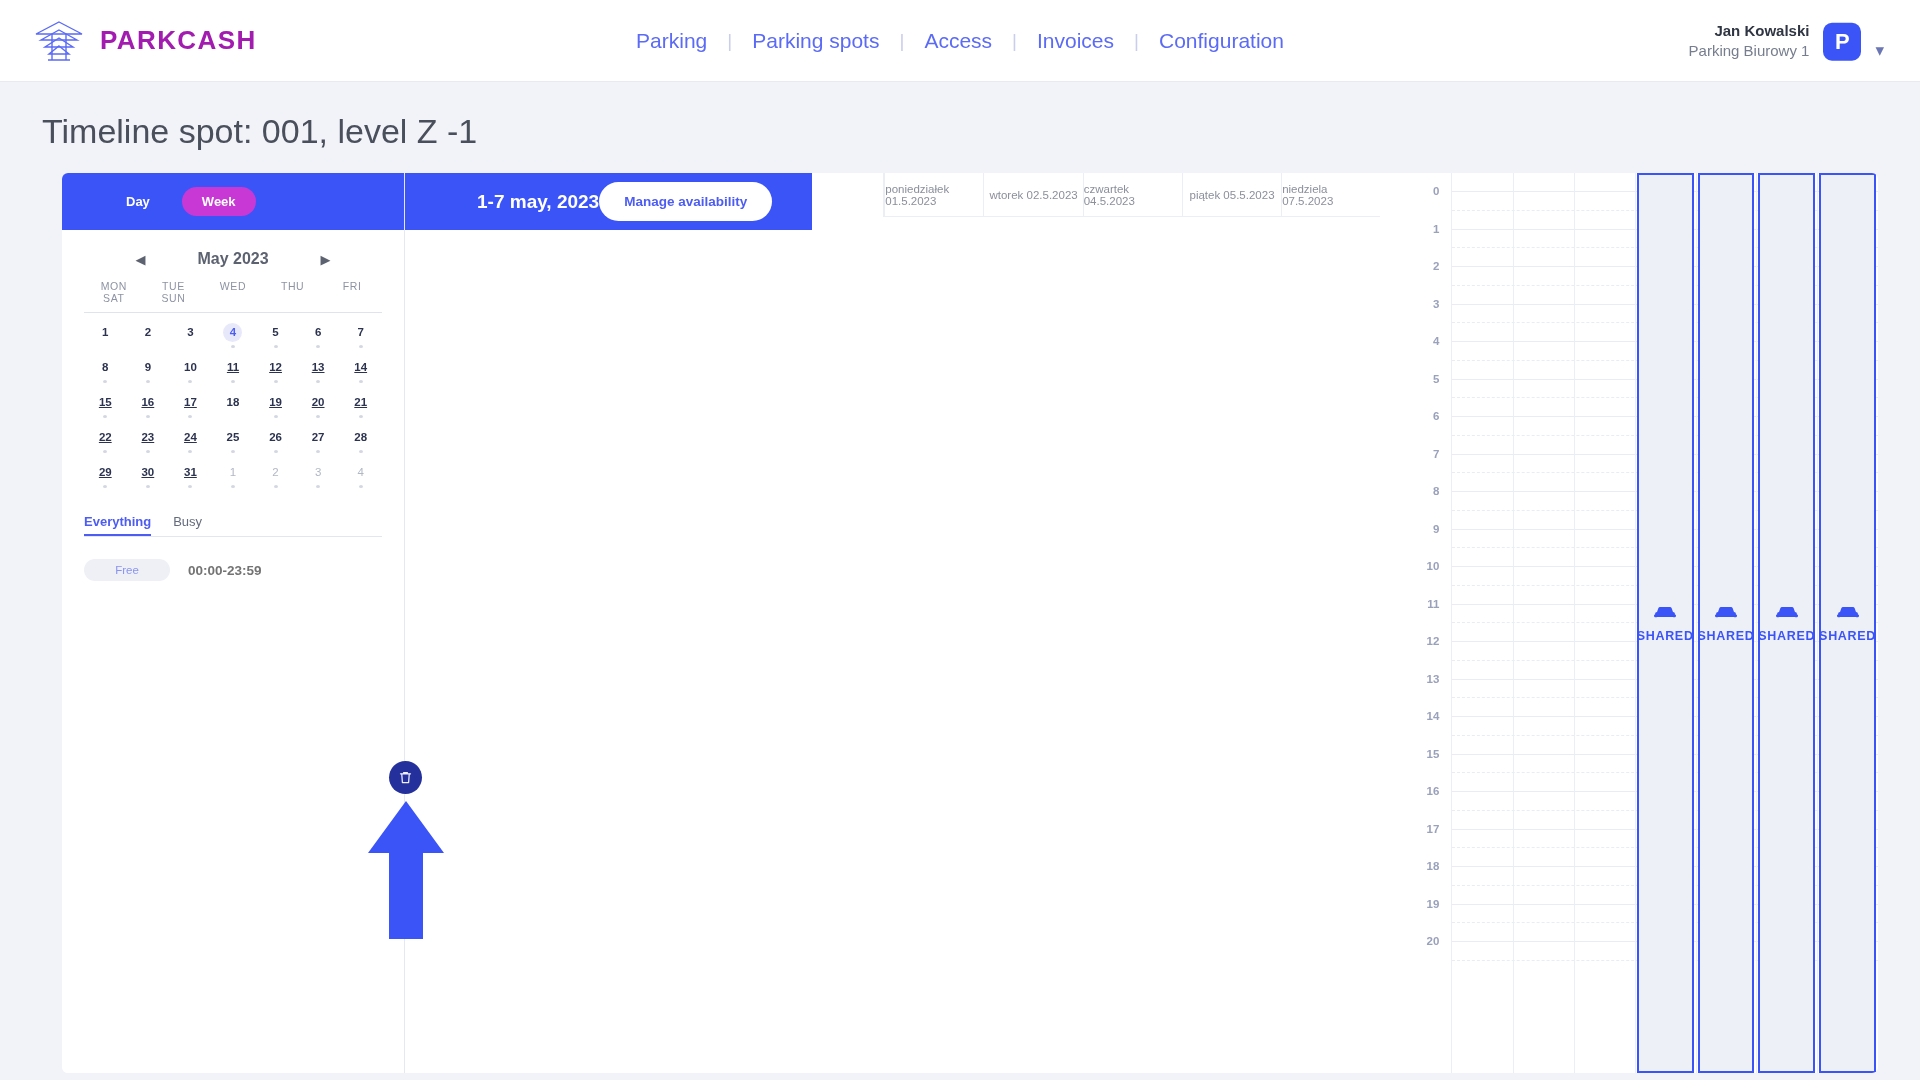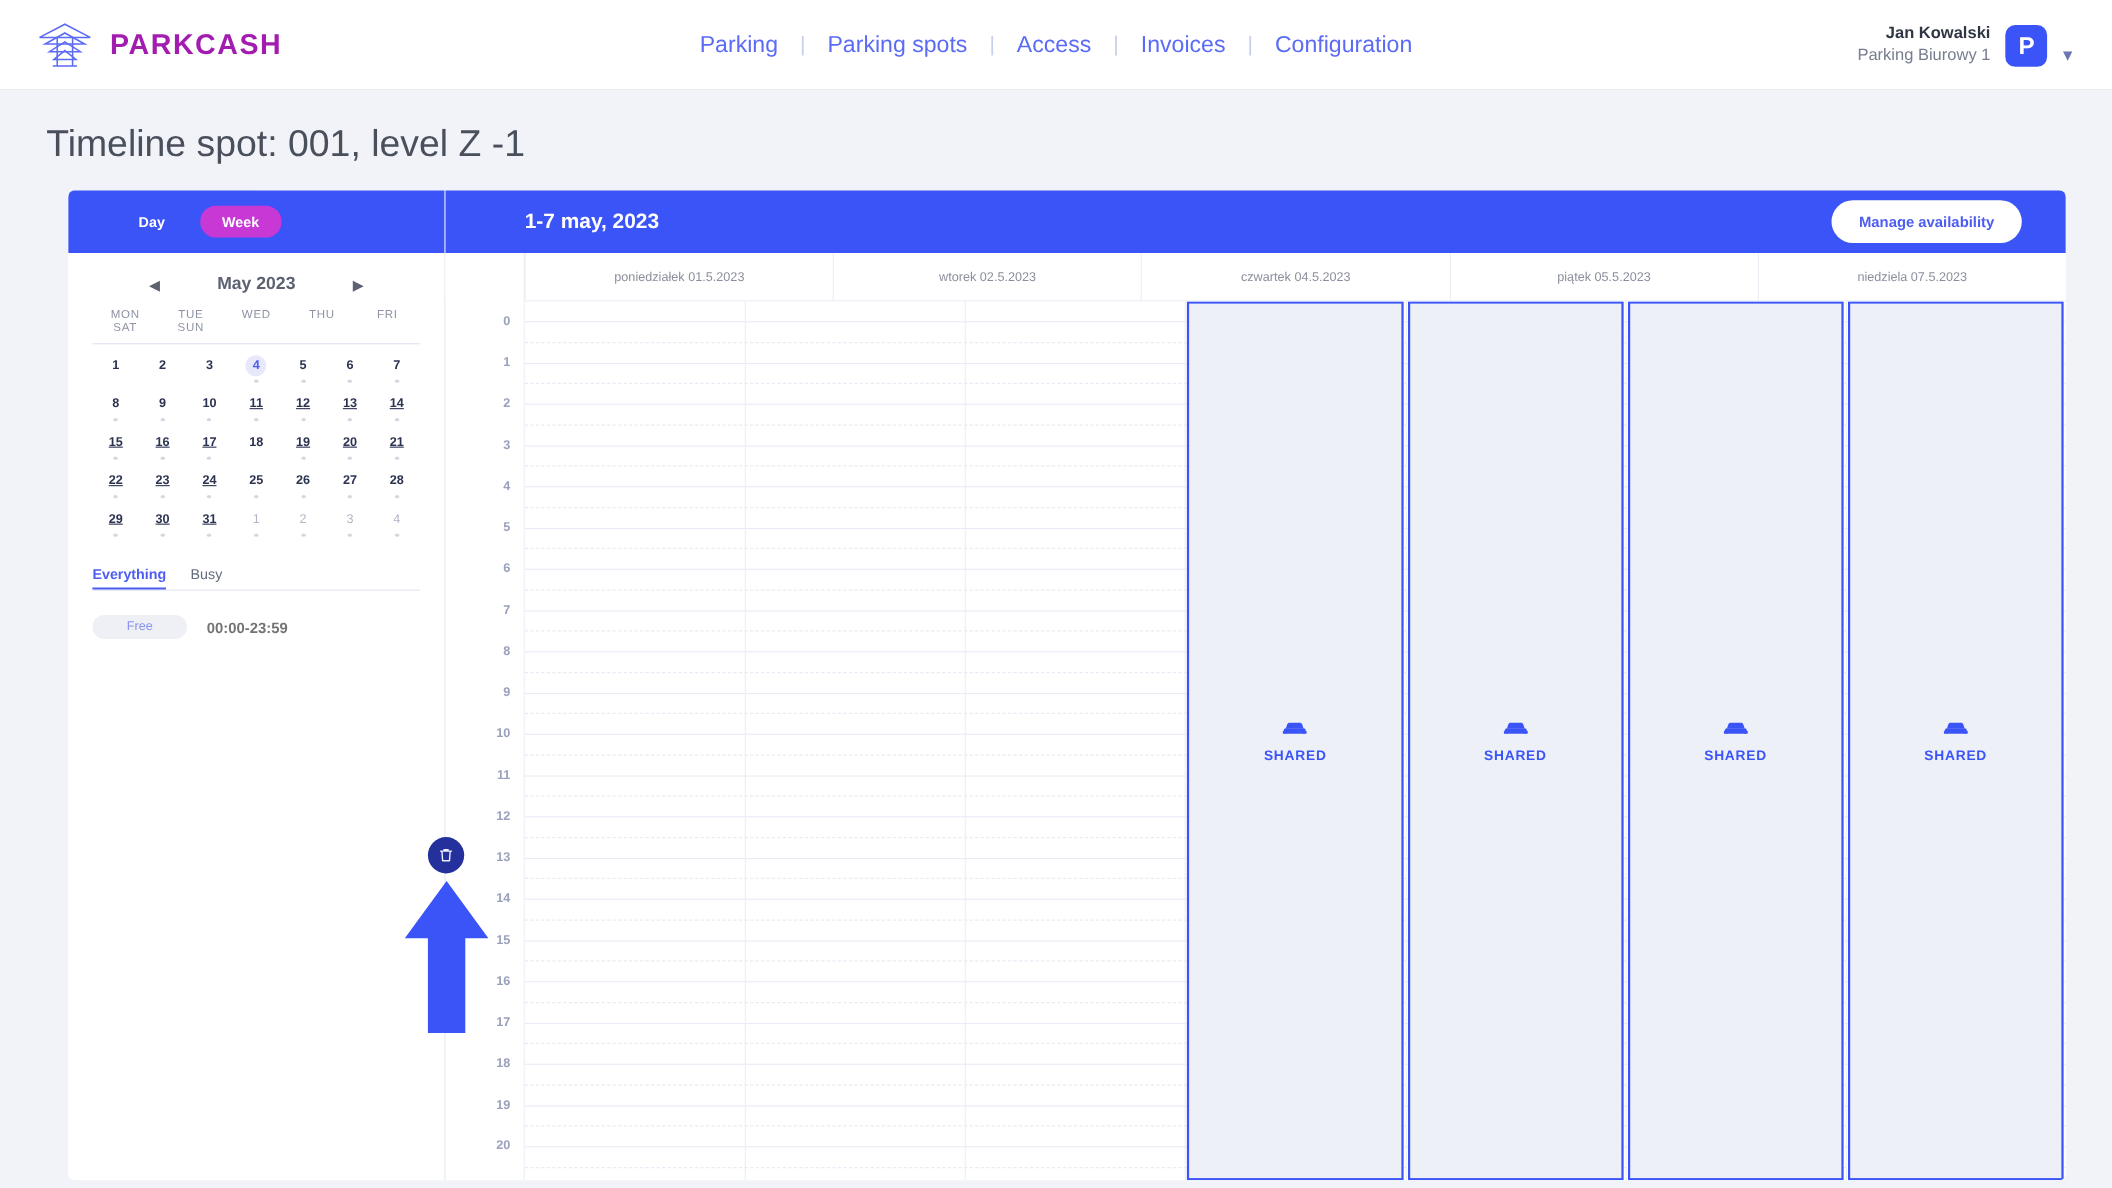--- a/index.html
+++ b/index.html
@@ -146,21 +146,21 @@
     display: flex; align-items: center; justify-content: center;
   }
 
   
   .arrow-annot {
     position: absolute; left: 306px; top: 628px;
     width: 76px; height: 138px; z-index: 40;
   }
 
   
-  .timeline { flex: 1; display: flex; flex-direction: column; position: relative; }
+  .timeline { flex: 1; display: flex; position: relative; }
   .tl-head {
     height: 57px; background: #3b54f7;
     display: flex; align-items: center; justify-content: space-between;
     padding: 0 40px 0 72px;
   }
   .tl-range { color: #fff; font-size: 19px; font-weight: bold; }
   .tl-manage {
     background: #fff; color: #4d5df2;
     font-size: 13.5px; font-weight: bold;
     border: none; border-radius: 22px; padding: 12px 25px;

